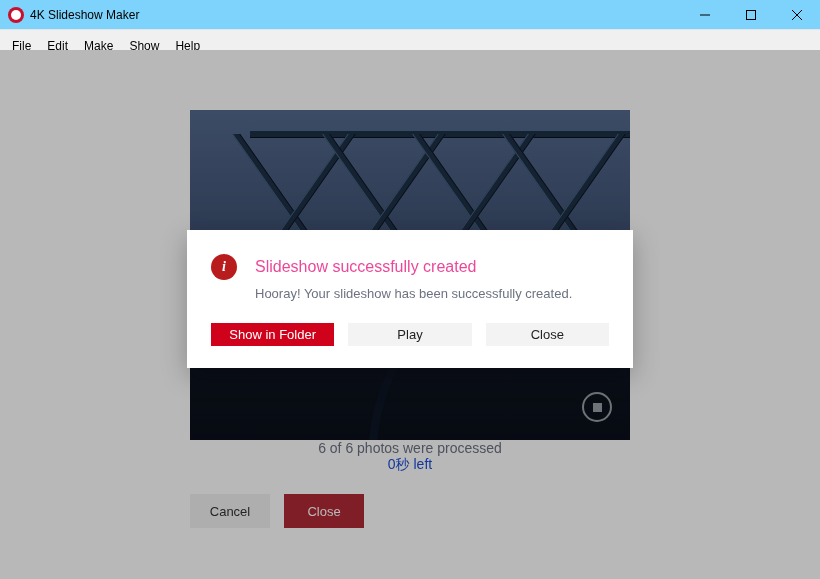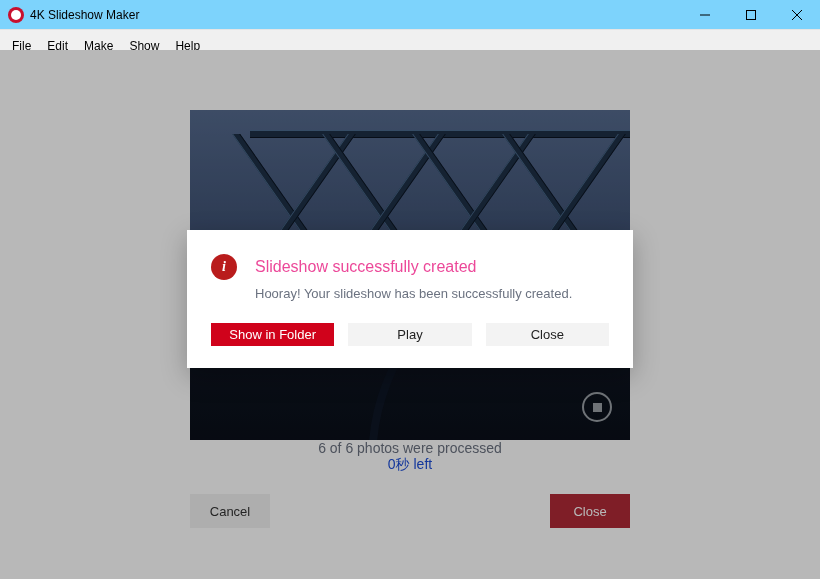--- a/index.html
+++ b/index.html
@@ -36,21 +36,21 @@
   .truss .diag { position: absolute; width: 8px; top: 4px; bottom: 8px; background: #1e3046; border-left: 1px solid #4a6a8c; border-right: 1px solid #0a1320; }
   .road { position: absolute; left: 0; right: 0; bottom: 0; height: 150px; background: linear-gradient(180deg, #131a28 0%, #0a0f19 100%); }
   .road::before { content: ""; position: absolute; left: 50%; top: -40px; width: 400px; height: 400px; border: 8px solid #0f1726; border-radius: 50%; transform: translateX(-10%); }
 
   .stop-btn { position: absolute; right: 18px; bottom: 18px; width: 30px; height: 30px; border: 2px solid #9aa0a6; border-radius: 50%; display: flex; align-items: center; justify-content: center; cursor: pointer; }
   .stop-btn span { width: 9px; height: 9px; background: #9aa0a6; }
 
   .status-line { text-align: center; color: #6b7280; font-size: 14px; }
   .status-sub { text-align: center; color: #1d4ed8; font-size: 14px; }
 
-  .footer-btns { display: flex; justify-content: space-between; gap: 14px; margin-top: 20px; }
+  .footer-btns { display: flex; justify-content: flex-start; gap: 14px; margin-top: 20px; }
   .btn { min-width: 80px; height: 34px; padding: 0 18px; font-size: 13px; display: flex; align-items: center; justify-content: center; cursor: pointer; border: none; }
   .btn-light { background: #f2f2f2; color: #333; }
   .btn-red { background: #b02a37; color: #fff; }
 
   
   .overlay { position: absolute; top: 50px; left: 0; right: 0; bottom: 0; background: rgba(0,0,0,0.28); }
   .modal { position: absolute; left: 50%; top: 230px; transform: translateX(-50%); width: 446px; background: #fff; box-shadow: 0 8px 24px rgba(0,0,0,0.25); padding: 24px 24px 22px; }
   .modal-head { display: flex; align-items: center; gap: 18px; margin-bottom: 6px; }
   .info-badge { width: 26px; height: 26px; border-radius: 50%; background: #b91c1c; color: #fff; display: flex; align-items: center; justify-content: center; font-family: Georgia, serif; font-style: italic; font-size: 14px; font-weight: bold; }
   .modal-title { font-size: 16px; color: #ec4899; }

